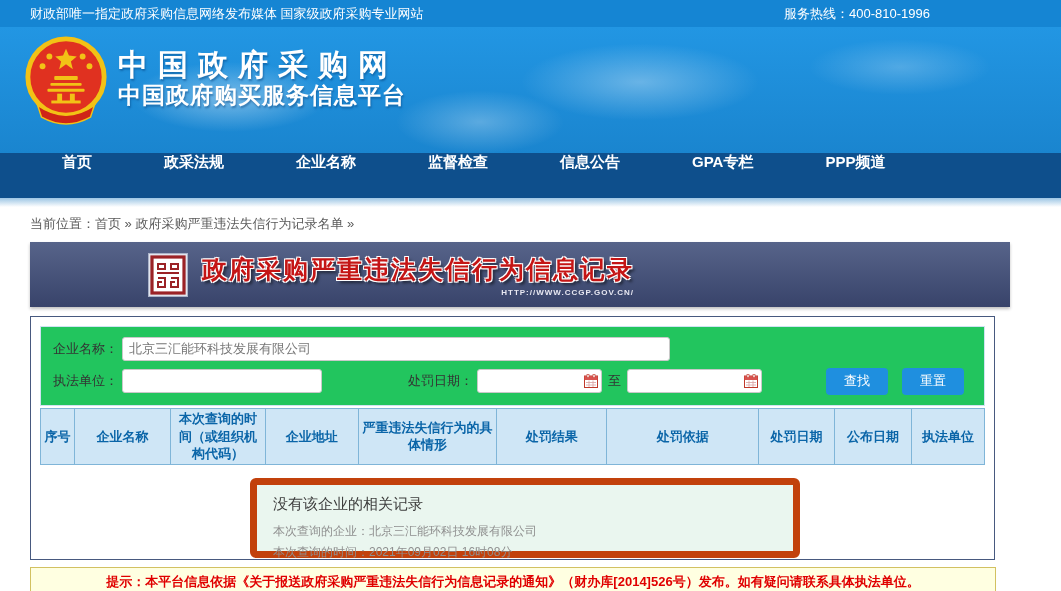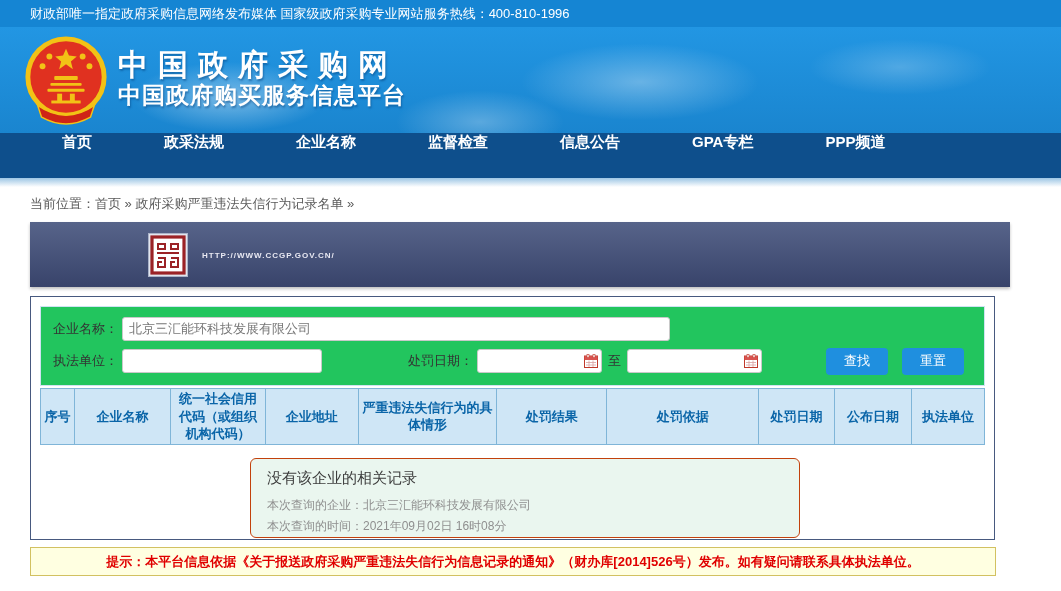--- a/index.html
+++ b/index.html
@@ -1,26 +1,26 @@
 <!DOCTYPE html>
 <html><head>
 <meta charset="utf-8">
 <style>
   * { margin:0; padding:0; box-sizing:border-box; }
   html,body { width:1061px; height:591px; background:#fff; overflow:hidden;
     font-family:"Liberation Sans","DejaVu Sans",sans-serif; }
 
   
   .topbar { height:27px; background:#1585d3; color:#fff; font-size:13px;
-    display:flex; align-items:center;
+    display:flex; justify-content:space-between; align-items:center;
     padding:0 131px 0 30px; }
   .topbar .slogan, .topbar .hotline { white-space:nowrap; }
 
   
-  .header { height:106px; position:relative;
+  .header { height:126px; position:relative;
     background:
       radial-gradient(ellipse 140px 50px at 230px 70px, rgba(255,255,255,.40), transparent 70%),
       radial-gradient(ellipse 170px 55px at 640px 55px, rgba(255,255,255,.33), transparent 70%),
       radial-gradient(ellipse 120px 45px at 480px 95px, rgba(255,255,255,.28), transparent 70%),
       radial-gradient(ellipse 130px 40px at 900px 40px, rgba(255,255,255,.22), transparent 70%),
       linear-gradient(#2296e3, #1a85cf); }
   .brand { position:absolute; left:22px; top:6px; display:flex; align-items:center; }
   .emblem { width:88px; height:92px; }
   .brand-text { margin-left:8px; color:#fff; }
   .brand-title { font-size:30px; font-weight:bold; letter-spacing:10px;
@@ -74,21 +74,21 @@
   .btn { width:62px; height:27px; background:#1f8fdf; color:#fff; border:none;
     border-radius:4px; font-size:13px; cursor:pointer; }
 
   
   table.rtable { width:100%; border-collapse:collapse; margin-top:2px; table-layout:fixed; }
   table.rtable th { border:1px solid #7fb5d8; background:#cfe6f6; color:#0a65a8;
     font-size:13px; font-weight:bold; height:52px; padding:1px 2px; line-height:1.35; }
 
   
   .result-box { margin:13px 0 0 210px; width:550px; height:80px; background:#eaf6ef;
-    border:1px solid #c2410c; border-radius:6px; padding:10px 16px; }
+    border:7px solid #c2410c; border-radius:6px; padding:10px 16px; }
   .result-title { font-size:15px; color:#3c3c3c; margin-bottom:7px; }
   .result-line { font-size:12px; color:#8f8f8f; line-height:1.75; }
 
   
   .notice { margin:7px 0 0 30px; width:966px; height:29px; background:#ffffe1;
     border:1px solid #d2c161; color:#e00000; font-size:13px; font-weight:bold;
     text-align:center; line-height:27px; white-space:nowrap; }
 </style>
 </head>
 <body>
@@ -144,20 +144,21 @@
     <rect x="4" y="4" width="32" height="36" fill="#ffffff" stroke="#9b2226" stroke-width="3.2"></rect>
     <g stroke="#9b2226" stroke-width="2" fill="none">
       <path d="M10 11 h7 v5 h-7 z"></path>
       <path d="M23 11 h7 v5 h-7 z"></path>
       <path d="M9 20 h22"></path>
       <path d="M10 25 h7 v9 h-7 v-5 h4"></path>
       <path d="M23 25 h7 v9 h-7 v-5 h4"></path>
     </g>
   </svg>
   <div class="banner-text">
+    <div class="banner-title">政府采购严重违法失信行为信息记录</div>
     <div class="banner-url">HTTP://WWW.CCGP.GOV.CN/</div>
   </div>
 </div>
 
 <div class="content-box">
 
   <div class="search-panel">
     <div class="form-row">
       <span class="flabel">企业名称：</span>
       <input class="tinput company-input" type="text" value="北京三汇能环科技发展有限公司" style="">
@@ -214,21 +215,21 @@
         <col style="width:11.7%">
       <col style="width:16.1%">
         <col style="width:8%">
         <col style="width:8.2%">
         <col style="width:7.7%">
     </colgroup>
     <tbody>
         <tr>
       <th>序号</th>
       <th>企业名称</th>
-      <th>统一社会信用代码（或组织机构代码）</th>
+      <th>本次查询的时间（或组织机构代码）</th>
       <th>企业地址</th>
       <th>严重违法失信行为的具体情形</th>
       <th>处罚结果</th>
       <th>处罚依据</th>
       <th>处罚日期</th>
       <th>公布日期</th>
       <th>执法单位</th>
     </tr>
   </tbody>
     </table>

